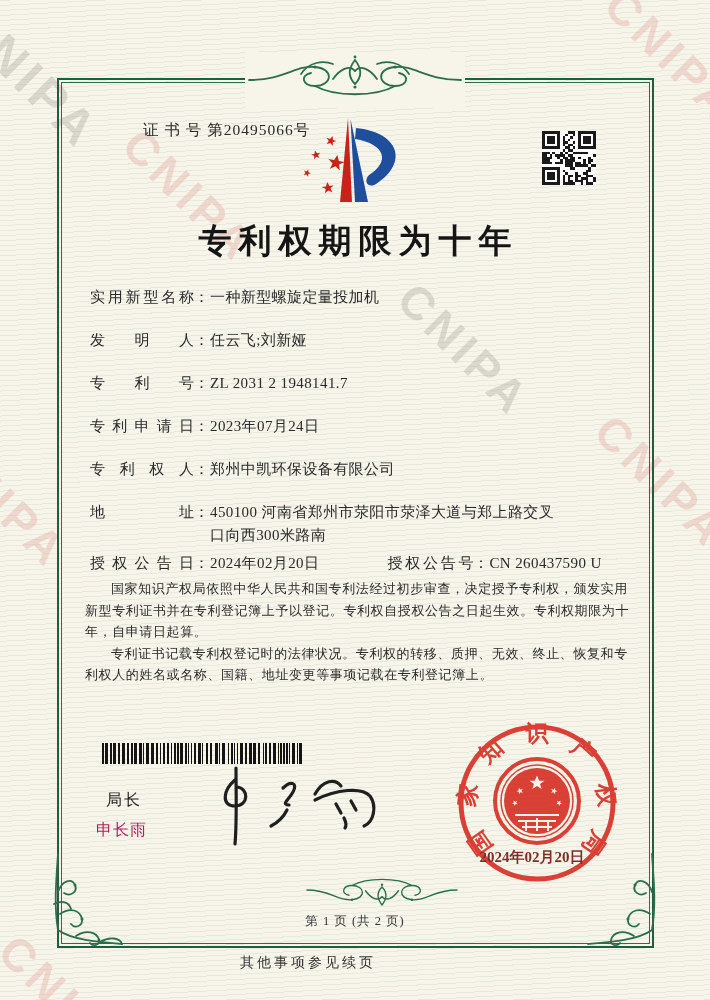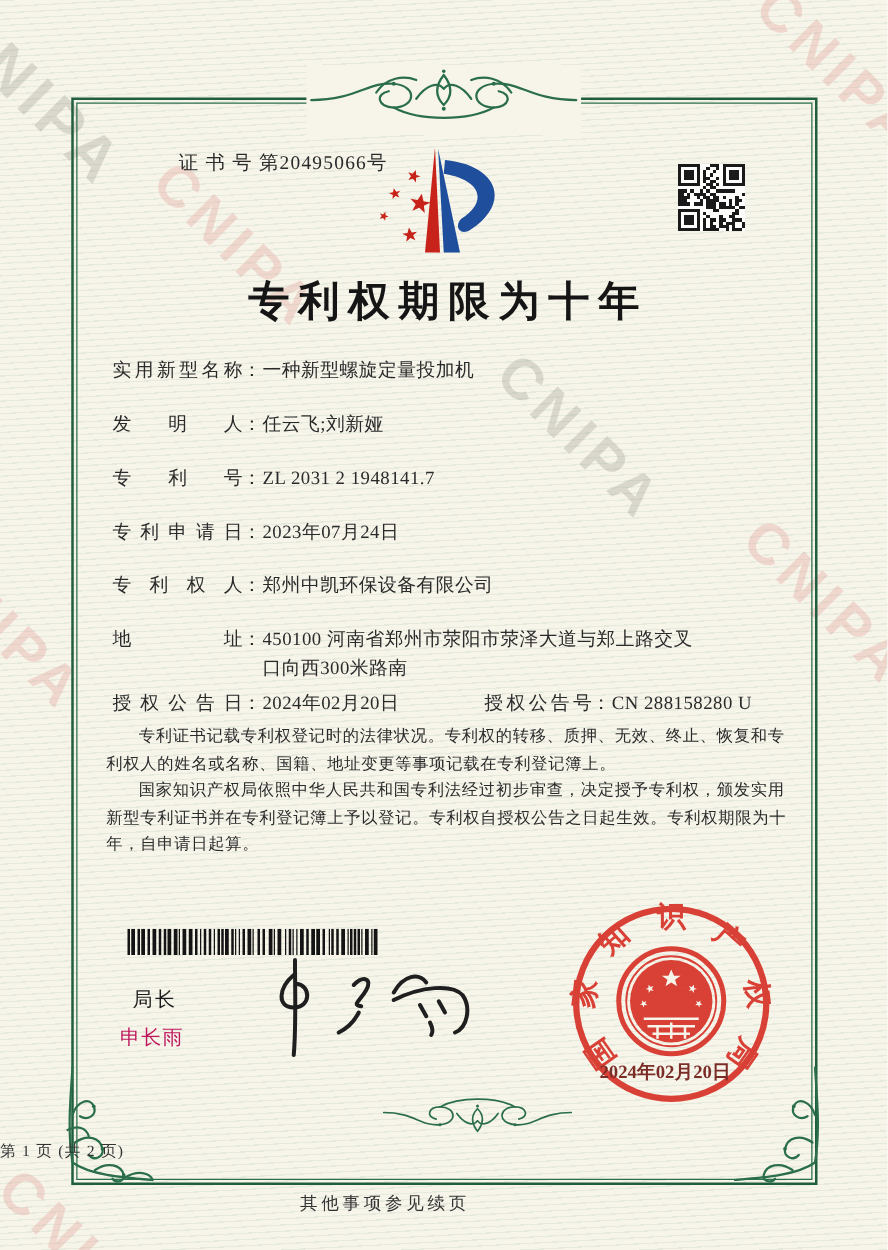--- a/index.html
+++ b/index.html
@@ -42,21 +42,21 @@
   .grant-pair2{display:flex;margin-left:68px;}
   .paras{position:absolute;left:85px;top:578px;width:548px;font-size:13px;line-height:21.5px;
         color:#2b2b2b;letter-spacing:.6px;}
   .paras p{margin:0;text-indent:2em;}
   .barcode{position:absolute;left:100px;top:743px;}
   .signer-title{position:absolute;left:96px;top:790px;font-size:16px;letter-spacing:2px;color:#1d1d1d;margin-left:10px;}
   .signer-name{position:absolute;left:96px;top:820px;font-size:16px;letter-spacing:1px;color:#be185d;}
   .signature{position:absolute;left:195px;top:760px;}
   .seal{position:absolute;left:452px;top:715px;}
   .seal text{font-family:"Liberation Serif","DejaVu Serif",serif;}
-  .page-num{position:absolute;left:0;top:913px;width:710px;font-size:12.5px;
+  .page-num{position:absolute;left:0;top:913px;width:710px;text-align:center;font-size:12.5px;
         letter-spacing:1px;color:#333;}
   .footer-note{position:absolute;left:0;top:954px;width:616px;text-align:center;font-size:14px;
         letter-spacing:3px;color:#333;}
   .green-stroke{stroke:#2b6e4c;fill:none;stroke-width:1.8;stroke-linecap:round;}
 </style>
 </head>
 <body>
 
 <div class="page">
   <div class="texture"></div>
@@ -341,28 +341,28 @@
           <span class="colon">：</span>
         <span class="val">450100 河南省郑州市荥阳市荥泽大道与郑上路交叉口向西300米路南</span>
       </div>
       <div class="row">
         <span class="lbl">授权公告日</span>
           <span class="colon">：</span>
         <span class="val">2024年02月20日</span>
         <span class="grant-pair2">
           <span class="lbl" style="width:86px">授权公告号</span>
             <span class="colon">：</span>
-          <span class="val">CN 288158280 U</span>
+          <span class="val">CN 260437590 U</span>
         </span>
       </div>
     </div>
 
     <div class="paras">
+      <p>国家知识产权局依照中华人民共和国专利法经过初步审查，决定授予专利权，颁发实用新型专利证书并在专利登记簿上予以登记。专利权自授权公告之日起生效。专利权期限为十年，自申请日起算。</p>
       <p>专利证书记载专利权登记时的法律状况。专利权的转移、质押、无效、终止、恢复和专利权人的姓名或名称、国籍、地址变更等事项记载在专利登记簿上。</p>
-      <p>国家知识产权局依照中华人民共和国专利法经过初步审查，决定授予专利权，颁发实用新型专利证书并在专利登记簿上予以登记。专利权自授权公告之日起生效。专利权期限为十年，自申请日起算。</p>
     </div>
 
     <svg id="barcode-svg" class="barcode" width="205" height="21" viewBox="0 0 205 21">
         <g fill="#141414">
           <rect x="2" y="0" width="2" height="21"></rect>
           <rect x="5" y="0" width="3" height="21"></rect>
           <rect x="10" y="0" width="2" height="21"></rect>
           <rect x="13" y="0" width="3" height="21"></rect>
           <rect x="18" y="0" width="2" height="21"></rect>
           <rect x="22" y="0" width="3" height="21"></rect>

